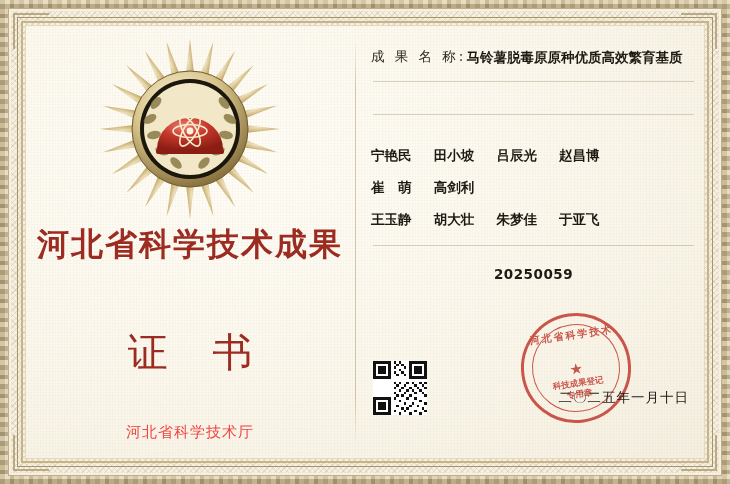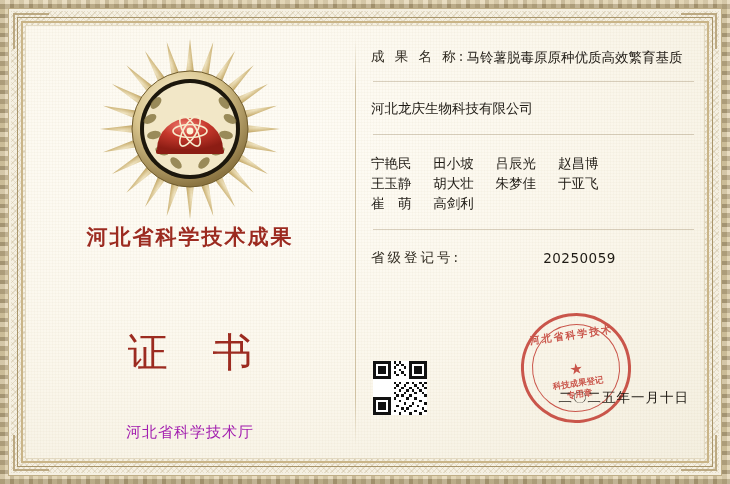--- a/index.html
+++ b/index.html
@@ -137,21 +137,21 @@
     inset: 0;
   }
 
   .cert-title-main {
     position: absolute;
     top: 198px;
     left: 0;
     right: 0;
     text-align: center;
     font-family: "DejaVu Serif", "Liberation Serif", serif;
-    font-size: 21px;
+    font-size: 32px;
     font-weight: bold;
     color: #9c2b20;
     letter-spacing: 2px;
     text-shadow: 0 1px 0 rgba(255,255,255,0.6);
   }
   .cert-title-sub {
     position: absolute;
     top: 300px;
     left: 0;
     right: 0;
@@ -164,21 +164,21 @@
     text-indent: 16px;
   }
   .cert-issuer {
     position: absolute;
     top: 398px;
     left: 0;
     right: 0;
     text-align: center;
     font-family: "DejaVu Serif", "Liberation Serif", serif;
     font-size: 15px;
-    color: #a21caf;
+    color: #ef4444;
     letter-spacing: 1px;
   }
 
   
   .field {
     display: flex;
     align-items: flex-start;
     margin-bottom: 6px;
   }
   .field-label {
@@ -188,28 +188,30 @@
     letter-spacing: 3px;
     text-align: left;
     white-space: nowrap;
     padding-top: 1px;
   }
   .field-value {
     flex: 1 1 auto;
     font-size: 13.5px;
     color: #1e1a14;
     line-height: 20px;
+    font-weight: bold;
   }
   .field-value .line {
     display: block;
     white-space: nowrap;
   }
   .names-grid .line span {
     display: inline-block;
     width: 58px;
+    margin-top: 12px;
   }
   .rule {
     height: 1px;
     background: rgba(150,130,95,0.35);
     margin: 14px 2px 16px 2px;
   }
   .rule.thin { margin: 16px 2px 18px 2px; }
 
   .reg-no .field-value {
     letter-spacing: 0.5px;
@@ -401,52 +403,48 @@
       <div class="field">
         <div class="field-label">成 果 名 称:</div>
         <div class="field-value">
           <span class="line">马铃薯脱毒原原种优质高效繁育基质</span>
         </div>
       </div>
 
       <div class="rule"></div>
 
       <div class="field">
-        <div class="field-value">
-          <span class="line">河北龙庆生物科技有限公司</span>
-        </div>
       </div>
 
       <div class="rule thin"></div>
 
       <div class="field">
         <div class="field-value names-grid">
           <span class="line">
             <span>宁艳民</span>
             <span>田小坡</span>
             <span>吕辰光</span>
             <span>赵昌博</span>
           </span>
           <span class="line">
+            <span>崔　萌</span>
+            <span>高剑利</span>
+          </span>
+          <span class="line">
             <span>王玉静</span>
             <span>胡大壮</span>
             <span>朱梦佳</span>
             <span>于亚飞</span>
           </span>
-          <span class="line">
-            <span>崔　萌</span>
-            <span>高剑利</span>
-          </span>
         </div>
       </div>
 
       <div class="rule thin"></div>
 
       <div class="field reg-no">
-        <div class="field-label">省级登记号:</div>
         <div class="field-value">
           <span class="line">20250059</span>
         </div>
       </div>
 
       <div class="qr">
         <svg viewBox="0 0 21 21" width="54" height="54" shape-rendering="crispEdges">
           <rect width="21" height="21" fill="#ffffff"></rect>
           <g fill="#111111">
             <rect x="0" y="0" width="7" height="1"></rect>

